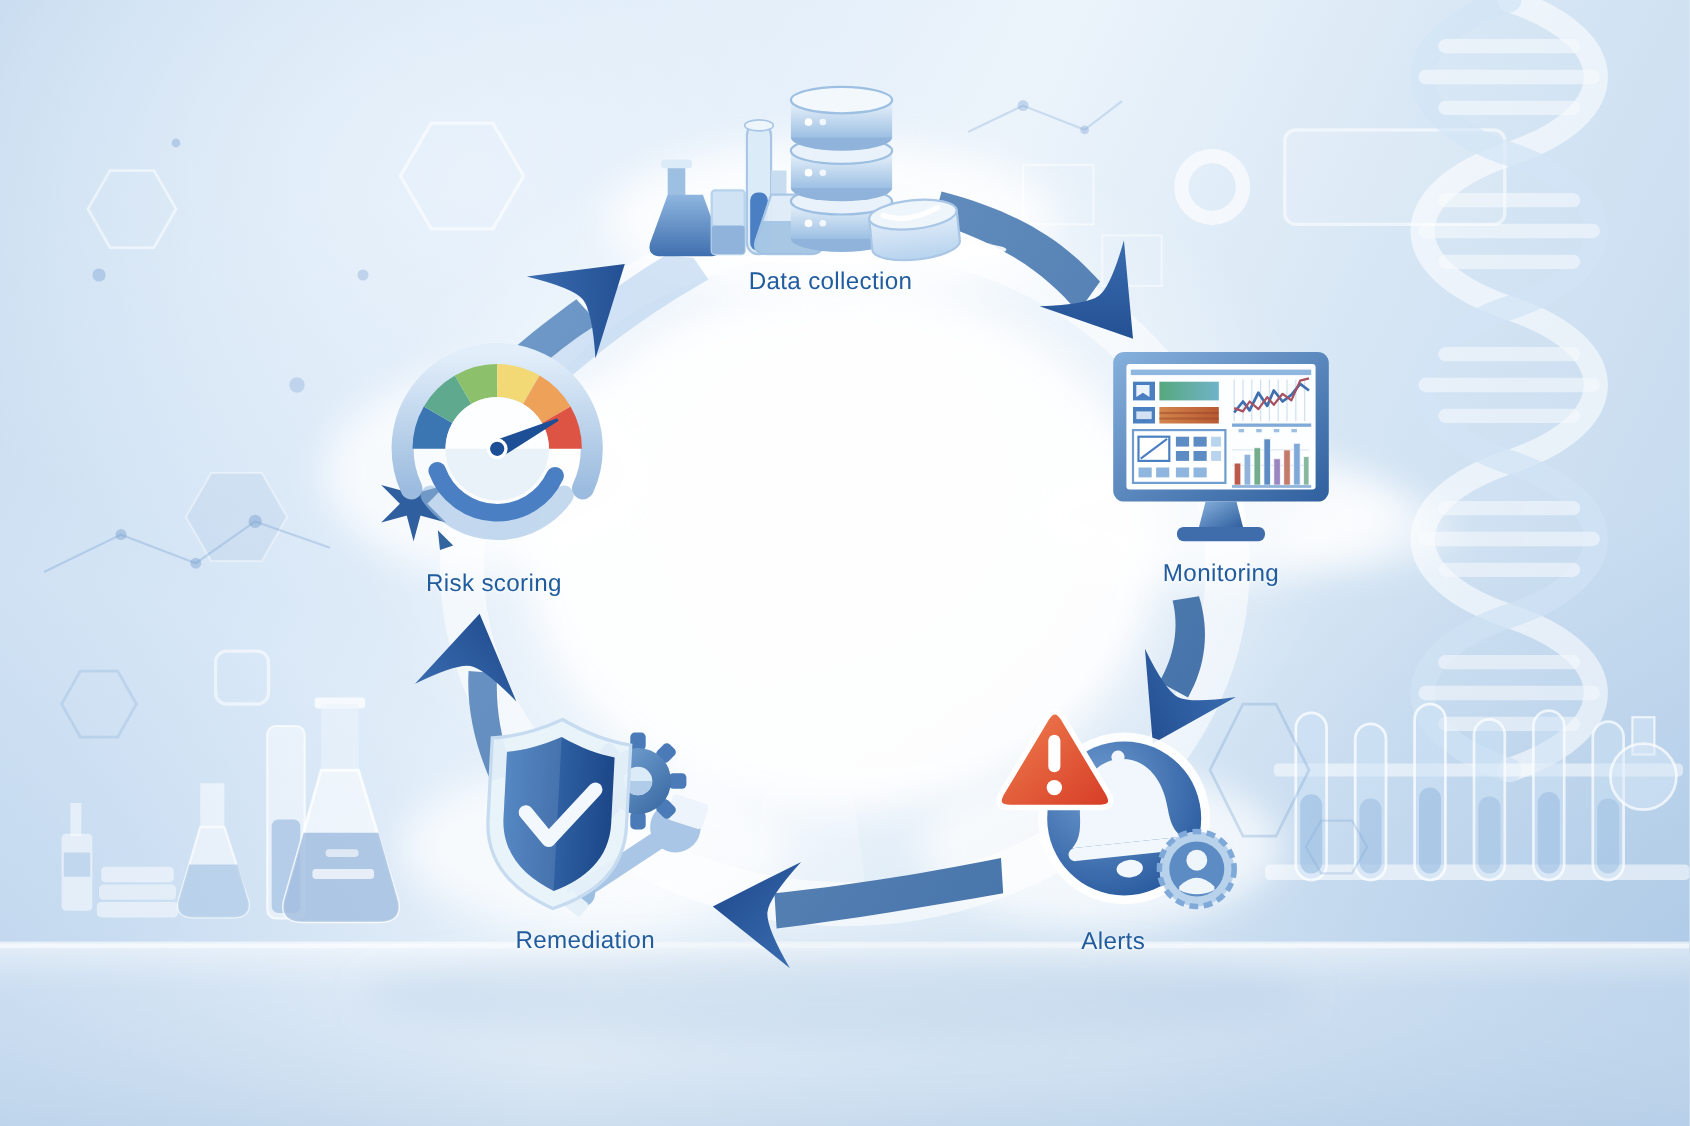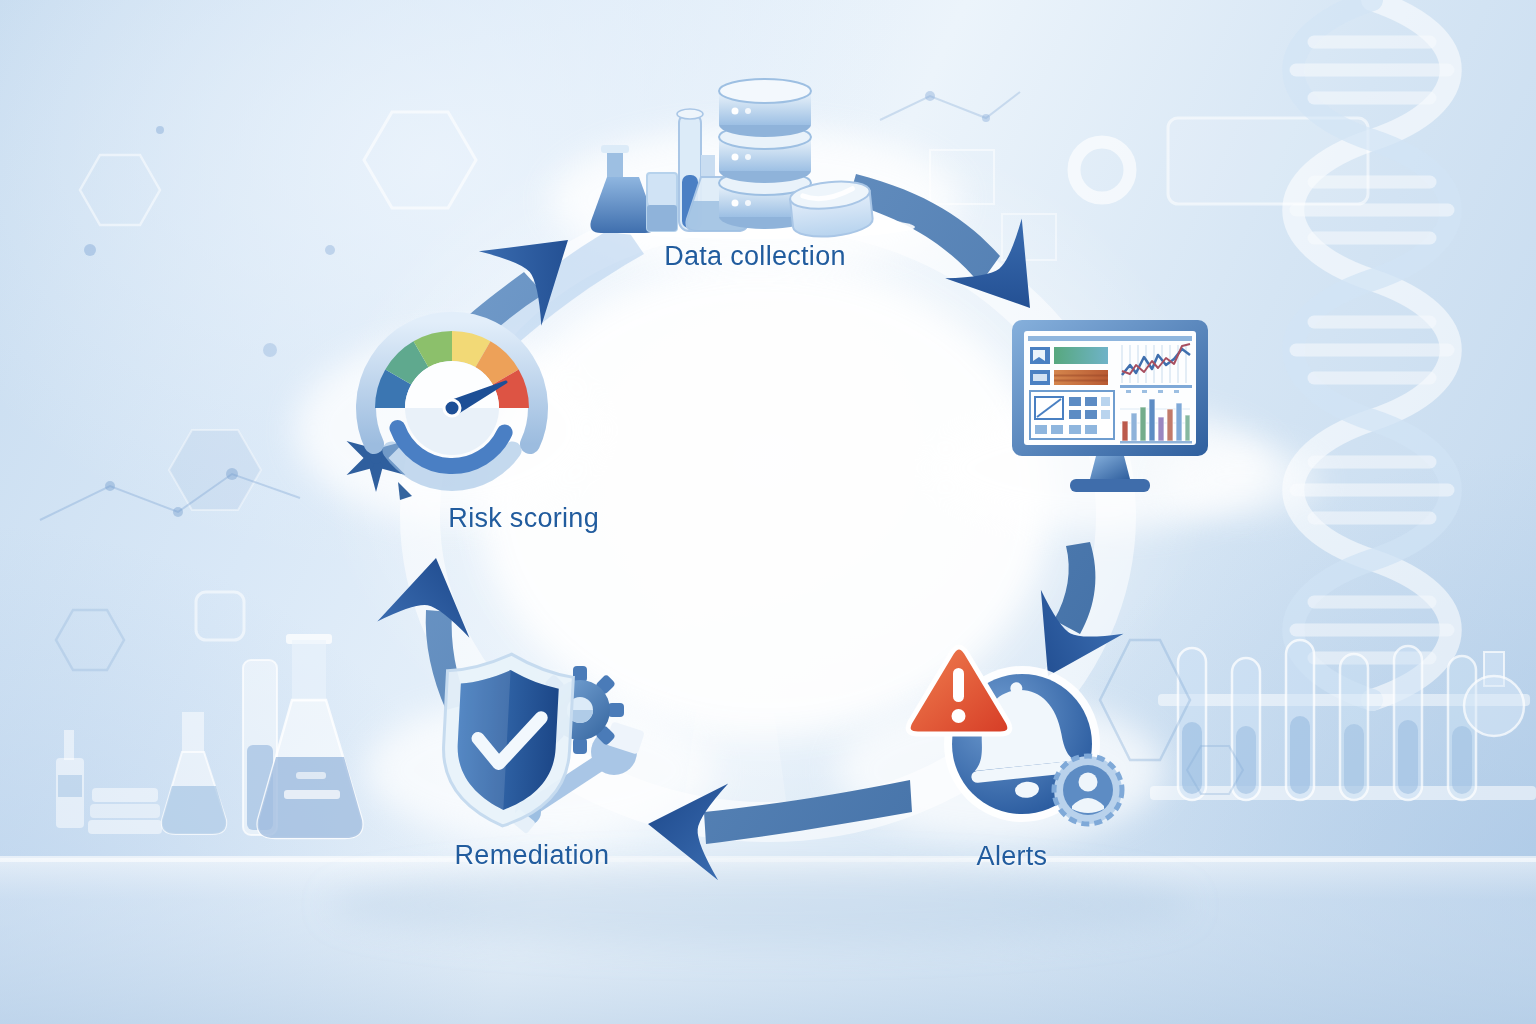--- a/index.html
+++ b/index.html
@@ -10,33 +10,33 @@
       radial-gradient(640px 500px at 50% 45%, rgba(255,255,255,.95), rgba(255,255,255,0) 70%),
       radial-gradient(900px 680px at 28% 16%, rgba(236,244,252,.85), rgba(236,244,252,0) 60%),
       radial-gradient(1050px 820px at 102% 88%, rgba(160,192,226,.55), rgba(160,192,226,0) 55%),
       radial-gradient(950px 760px at -2% 92%, rgba(168,197,229,.5), rgba(168,197,229,0) 55%),
       linear-gradient(115deg,#c6dbef 0%,#d9e8f7 25%,#ecf4fb 48%,#d5e5f4 70%,#bed5ec 100%);
   }
   .layer{position:absolute;left:0;top:0;width:1536px;height:1024px;}
   .stage{position:absolute;text-align:center;}
   .stage svg.icon{display:block;margin:0 auto;}
   .stage .label{
-    font-size:27px;font-weight:400;color:#215c9e;letter-spacing:.3px;line-height:36px;
+    font-size:22px;font-weight:400;color:#215c9e;letter-spacing:.3px;line-height:36px;
     text-shadow:0 1px 3px rgba(255,255,255,.85);
   }
   .stage-dc{left:555px;top:55px;width:400px;}
   .stage-dc .label{margin-top:-2px;}
   .stage-mo{left:960px;top:318px;width:300px;}
   .stage-mo .label{margin-top:5px;}
   .stage-al{left:862px;top:640px;width:300px;}
   .stage-al .label{margin-top:8px;}
   .stage-re{left:382px;top:640px;width:300px;}
   .stage-re .label{margin-top:-3px;}
   .stage-rs{left:299px;top:300px;width:300px;}
-  .stage-rs .label{margin-top:0px;text-align:right;}
+  .stage-rs .label{margin-top:12px;}
 </style>
 </head>
 <body>
 
 <div class="canvas">
 
   <svg class="layer" viewBox="0 0 1536 1024" aria-hidden="true">
     <defs>
       <filter id="soft" x="-60%" y="-60%" width="220%" height="220%">
           <feGaussianBlur stdDeviation="16"></feGaussianBlur>
@@ -330,20 +330,21 @@
           <rect x="116" y="76" width="6" height="34" fill="#74ad8c"></rect>
           <rect x="125" y="68" width="6" height="42" fill="#5d8cc4"></rect>
           <rect x="134" y="86" width="6" height="24" fill="#9a86c0"></rect>
           <rect x="143" y="78" width="6" height="32" fill="#c27a6a"></rect>
           <rect x="152" y="72" width="6" height="38" fill="#7fa9d8"></rect>
           <rect x="161" y="84" width="5" height="26" fill="#86b8a0"></rect>
         </g>
         <rect x="96" y="110" width="72" height="2.5" fill="#8fb3da"></rect>
       </g>
     </svg>
+    <div class="label">Monitoring</div>
   </div>
 
   <div class="stage stage-re">
     <svg class="icon" width="240" height="200" viewBox="0 0 240 200" aria-hidden="true">
       <defs>
         <linearGradient id="gShield" x1="0" y1="0" x2="1" y2="0">
             <stop offset="0" stop-color="#3e78bc"></stop>
             <stop offset="1" stop-color="#1c4788"></stop>
           </linearGradient>
         <linearGradient id="gGear" x1="0" y1="0" x2="1" y2="1">

